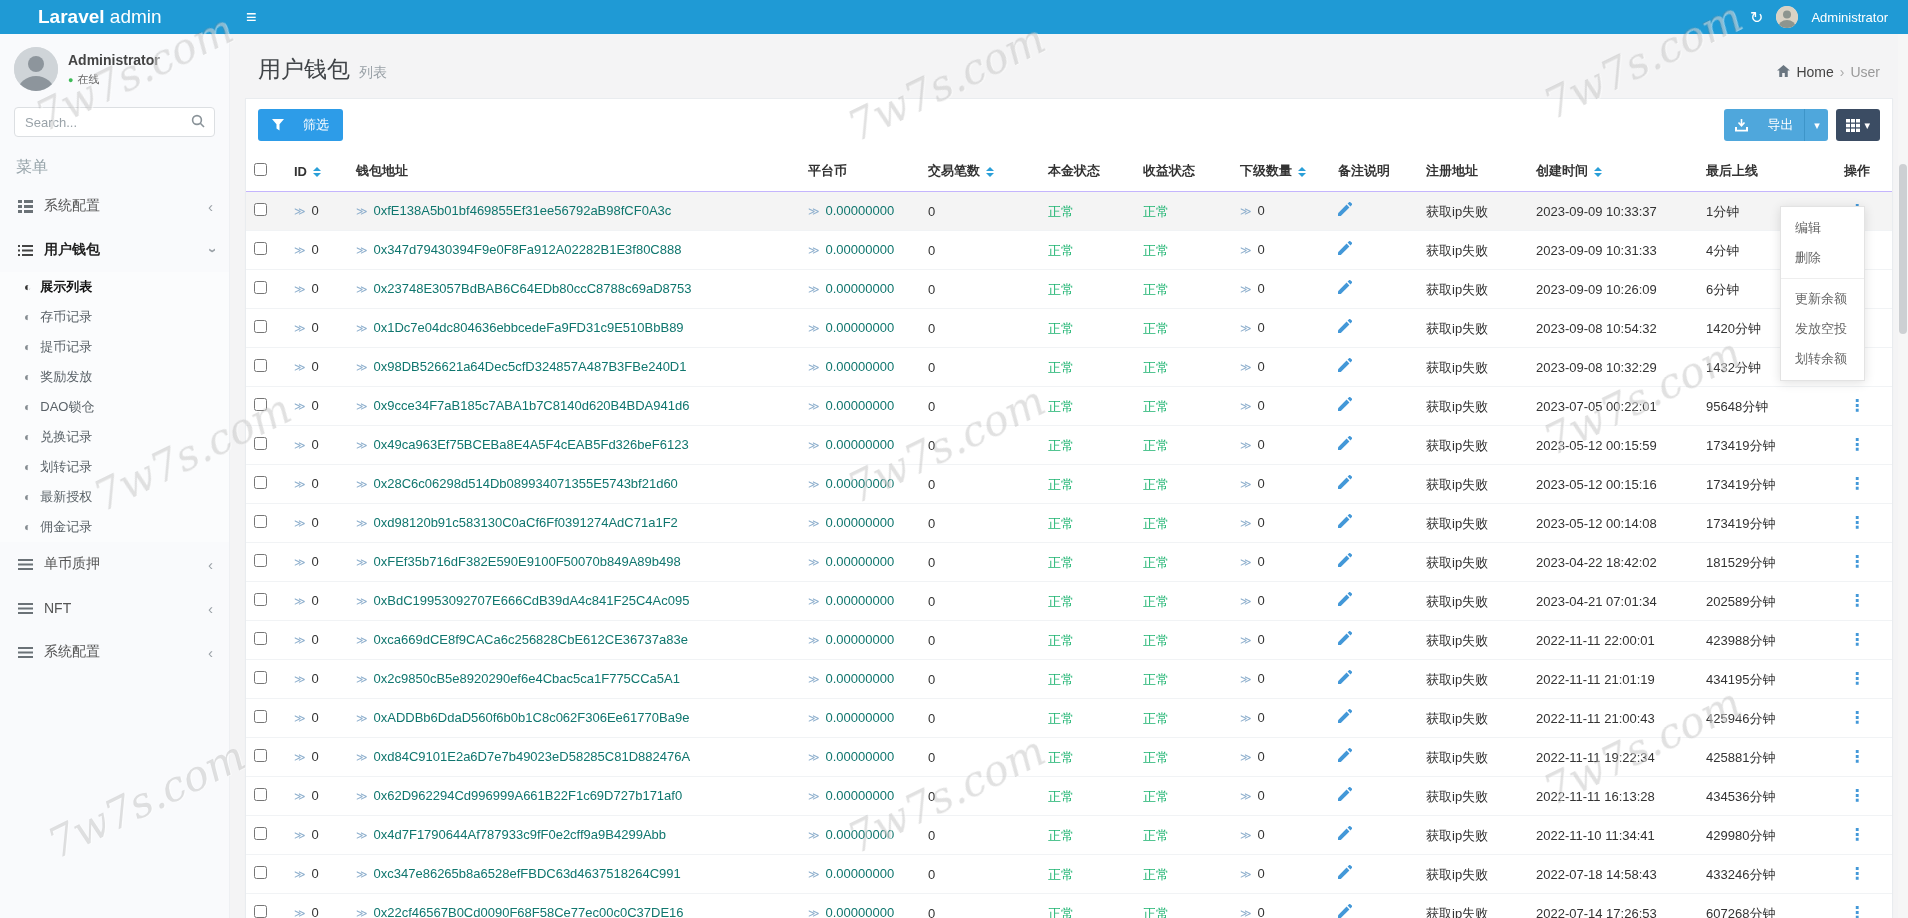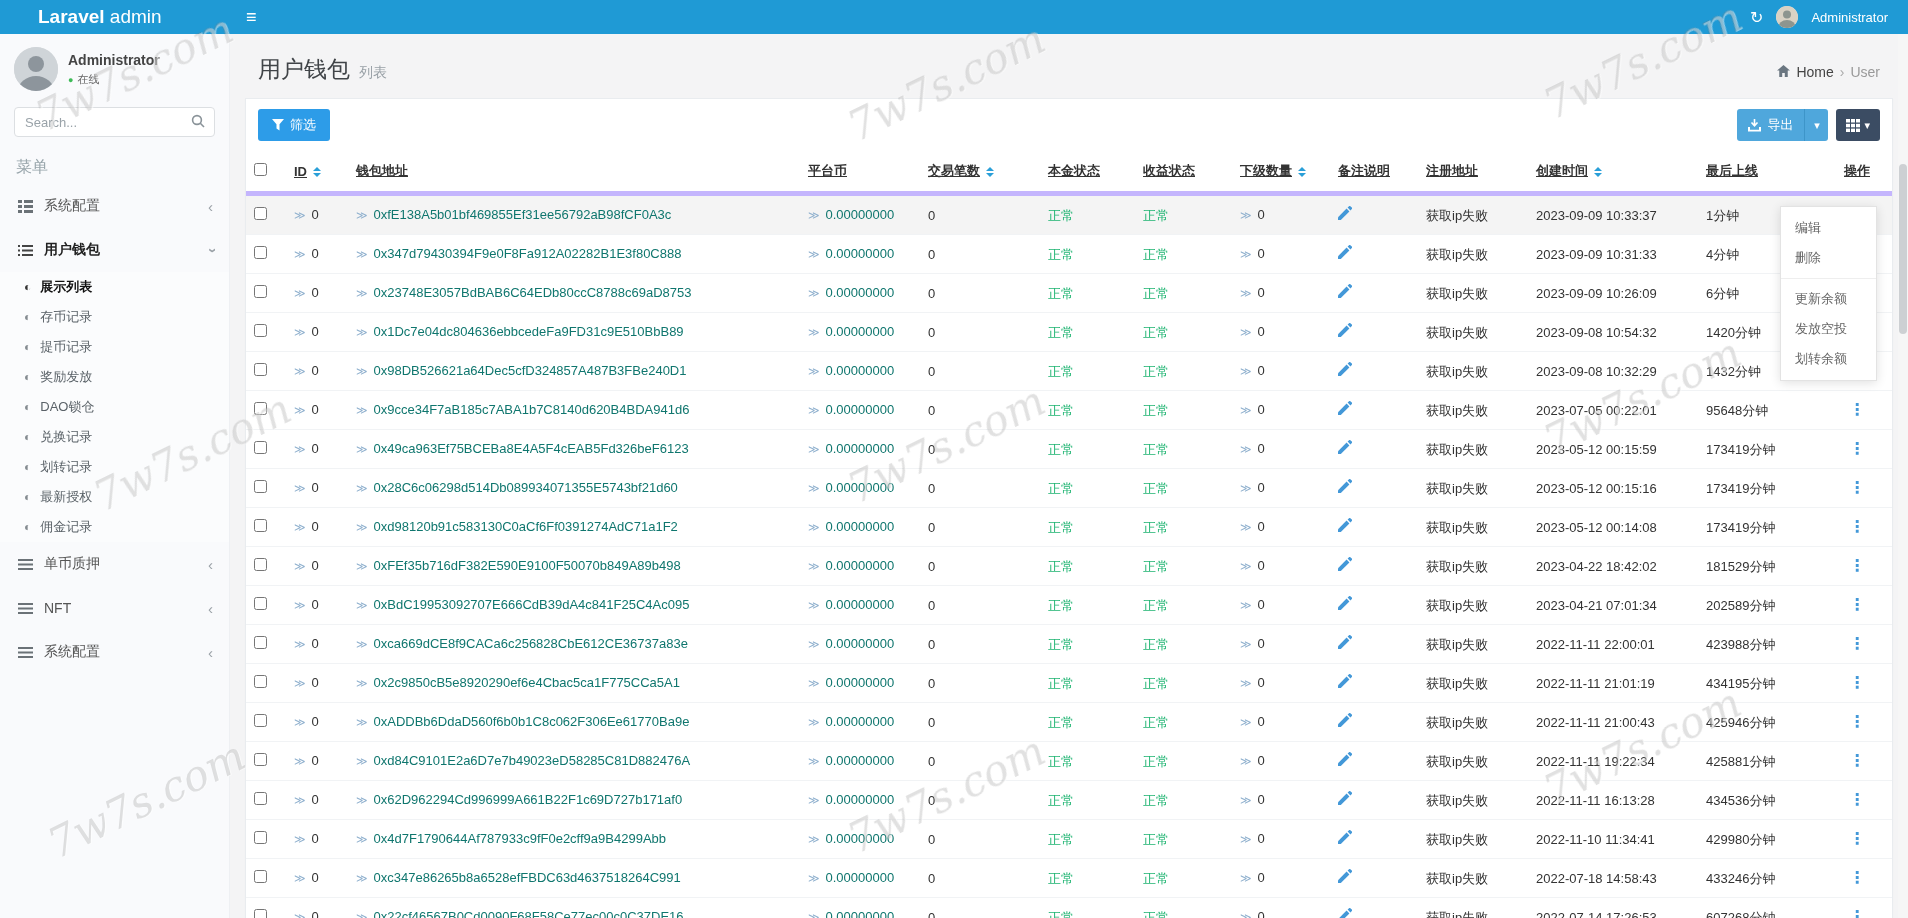--- a/index.html
+++ b/index.html
@@ -52,50 +52,50 @@
   .page-title { font-size:23px; color:#404448; font-weight:500; }
   .page-subtitle { font-size:14px; color:#98a0a6; margin-left:9px; }
   .breadcrumb { margin-left:auto; display:flex; align-items:center; gap:6px; font-size:14px; color:#444; }
   .breadcrumb .sep { color:#aaa; }
   .breadcrumb .current { color:#999; }
 
   .box { margin:0 15px; background:#fff; border:1px solid #e9ecef;
     box-shadow:0 1px 1px rgba(0,0,0,.04); }
   .toolbar { display:flex; align-items:center; padding:10px 12px; }
   .btn { border:none; cursor:pointer; font-family:inherit; font-size:13px; color:#fff;
-    height:32px; border-radius:3px; display:inline-flex; align-items:center; gap:6px; }
+    height:32px; border-radius:3px; display:inline-flex; align-items:center; gap:19px; }
   .btn-filter { background:#2d9ce8; padding:0 14px; }
   .toolbar-right { margin-left:auto; display:flex; align-items:center; gap:8px; }
   .btn-group { display:inline-flex; }
   .btn-export { background:#4fa7dc; padding:0 11px; border-radius:3px 0 0 3px; }
   .btn-export-caret { background:#4fa7dc; width:24px; justify-content:center; padding:0;
     border-radius:0 3px 3px 0; border-left:1px solid #3d95c9; }
   .btn-grid { background:#3b4c63; padding:0 10px; gap:4px; }
   .caret-glyph { font-size:11px; line-height:1; }
 
   
   table { width:100%; border-collapse:collapse; table-layout:fixed; font-size:13px; color:#333; }
-  th { font-weight:bold; text-align:left; padding:11px 8px; border-bottom:5px solid #c4b5fd;
-    white-space:nowrap;text-decoration:underline; }
+  th { font-weight:bold; text-align:left; padding:11px 8px; border-bottom:1px solid #c4b5fd;
+    white-space:nowrap; }
   td { padding:10px 8px; border-bottom:1px solid #f1f3f5; white-space:nowrap; overflow:hidden;
     line-height:17px; }
   tbody tr:first-child { background:#f4f4f4; }
   .col-op { text-align:center; }
   .sort { display:inline-flex; flex-direction:column; margin-left:6px; vertical-align:middle; gap:2px; cursor:pointer; }
   .sort i { width:0; height:0; border-left:4px solid transparent; border-right:4px solid transparent; display:block; }
   .sort .up { border-bottom:4px solid #2a9fd8; }
   .sort .dn { border-top:4px solid #2a9fd8; }
   .ex { color:#8fb0ce; font-size:11px; margin-right:6px; cursor:pointer; }
   a.lnk { color:#0f766e; text-decoration:none; cursor:pointer; }
   .ok { color:#21b573; }
   .dots { color:#4398d8; font-size:16px; font-weight:bold; cursor:pointer; }
   .pencil { cursor:pointer; display:inline-block; }
 
   
-  .ctx { position:fixed; left:1780px; top:206px; width:97px; background:#fff;
+  .ctx { position:fixed; left:1780px; top:206px; width:85px; background:#fff;
     border:1px solid #e3e3e3; box-shadow:0 2px 10px rgba(0,0,0,.12); padding:6px 0;
     z-index:50; font-size:13px; color:#666; }
   .ctx .item { padding:6px 14px; cursor:pointer; }
   .ctx .sep { border-top:1px solid #eee; margin:5px 0; }
 
   
   .vscroll { position:fixed; right:0; top:34px; bottom:0; width:10px; background:#f6f6f6; z-index:40; }
   .vscroll .thumb { position:absolute; top:130px; left:1px; width:8px; height:170px;
     background:#cdd0d3; border-radius:4px; }
 

